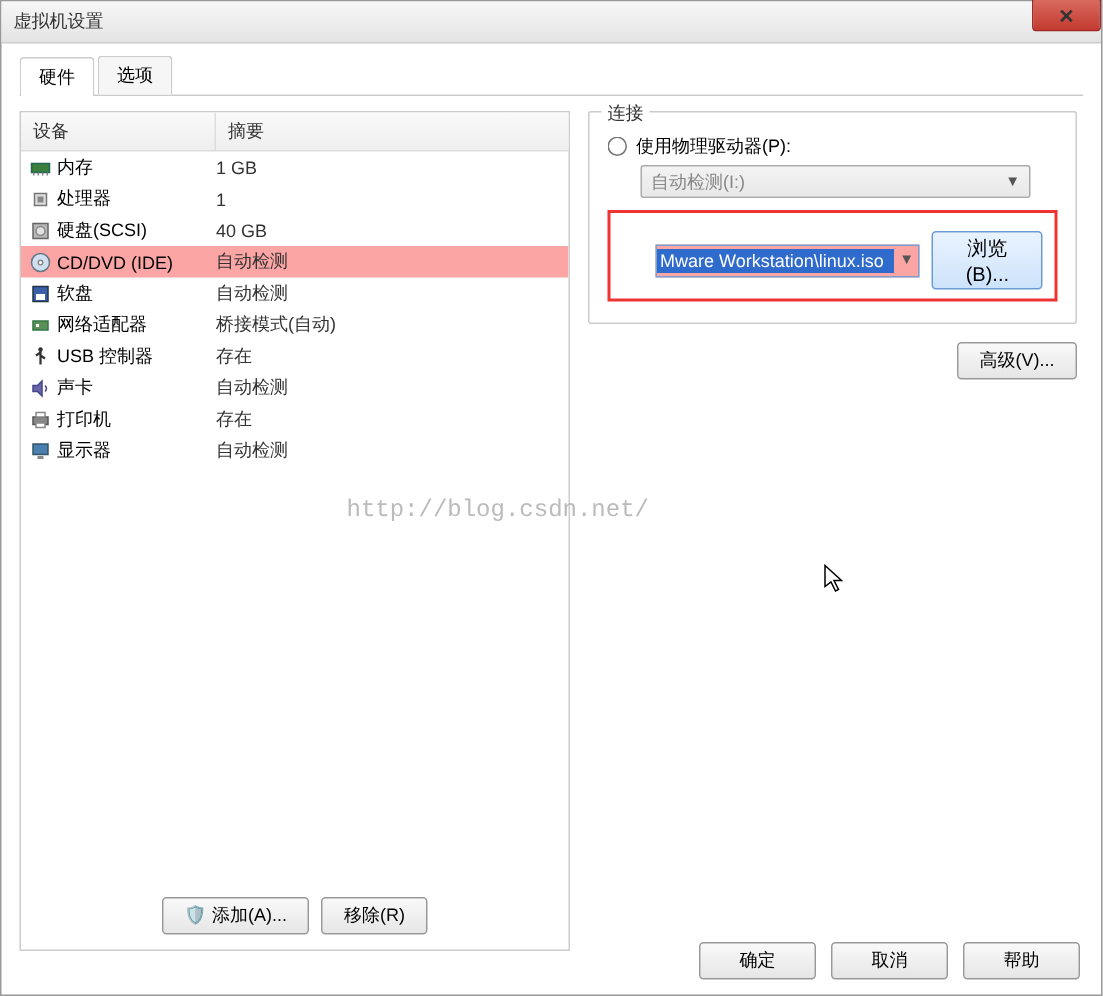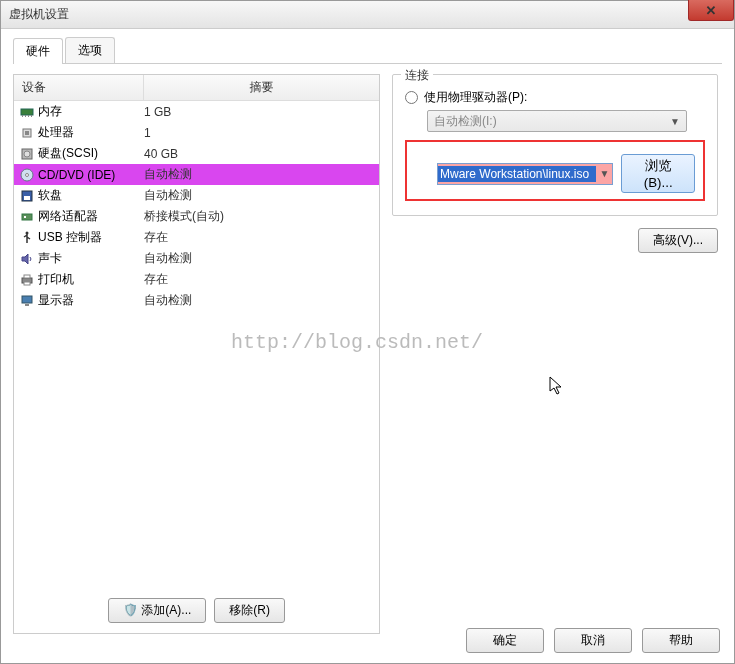--- a/index.html
+++ b/index.html
@@ -10,24 +10,24 @@
 .close-btn { position: absolute; right: 0; top: -1px; width: 46px; height: 21px; background: linear-gradient(#d96a5f,#c33a2f); border: 1px solid #a02828; border-top: none; border-radius: 0 0 3px 3px; display: flex; align-items: center; justify-content: center; color: #fff; font-weight: bold; font-size: 13px; }
 .content { padding: 8px 12px; }
 .tabs { display: flex; border-bottom: 1px solid #ccc; margin-bottom: 10px; }
 .tab { padding: 4px 12px; border: 1px solid #ccc; border-bottom: none; background: #f6f6f6; cursor: pointer; margin-right: 2px; border-radius: 3px 3px 0 0; }
 .tab.active { background: #fff; position: relative; top: 1px; }
 .main-area { display: flex; gap: 12px; height: 560px; }
 .left-panel { flex: 1; border: 1px solid #ccc; display: flex; flex-direction: column; }
 .hw-header { display: flex; background: linear-gradient(#fafafa,#eee); border-bottom: 1px solid #ddd; }
 .hw-header div { padding: 4px 8px; font-weight: normal; color: #333; }
 .hw-col1 { width: 130px; border-right: 1px solid #ddd; }
-.hw-col2 { flex: 1; text-align: center; }
+.hw-col2 { flex: 1; }
 .hw-list { flex: 1; overflow: auto; }
 .hw-row { display: flex; align-items: center; padding: 2px 4px; cursor: pointer; }
-.hw-row.selected { background: #d946ef; }
+.hw-row.selected { background: #fca5a5; }
 .hw-row .icon-cell { width: 18px; height: 16px; display: flex; align-items: center; justify-content: center; }
 .hw-row .name-cell { width: 108px; padding-left: 2px; }
 .hw-row .summary-cell { flex: 1; color: #333; }
 .left-buttons { display: flex; gap: 8px; justify-content: center; padding: 10px 0; }
 .btn { background: linear-gradient(#f9f9f9,#e6e6e6); border: 1px solid #999; border-radius: 3px; padding: 3px 14px; cursor: pointer; font-size: 12px; }
 .right-panel { width: 330px; padding-right: 4px; }
 .fieldset { border: 1px solid #ccc; border-radius: 2px; padding: 10px 12px; margin-bottom: 12px; position: relative; }
 .fieldset .legend { position: absolute; top: -8px; left: 8px; background: #fff; padding: 0 4px; color: #333; }
 .highlight-red { border: 2px solid #e33; }
 .chk-row { display: flex; align-items: center; gap: 6px; margin: 4px 0; }
@@ -35,21 +35,21 @@
 .indent { margin-left: 22px; margin-top: 4px; }
 .combo { background: linear-gradient(#f3f3f3,#e8e8e8); border: 1px solid #aaa; border-radius: 2px; padding: 2px 6px; display: flex; align-items: center; justify-content: space-between; width: 260px; height: 22px; color: #888; gap: 19px; }
 .combo .arrow { color: #555; font-size: 10px; }
 .iso-row { display: flex; align-items: center; gap: 8px; margin-top: 6px; margin-left: 22px; }
 .iso-input { border: 1px solid #7a9fd0; background: #fca5a5; height: 22px; width: 190px; display: flex; align-items: center; }
 .iso-input .sel { background: #2f6bcc; color: #fff; padding: 1px 2px; white-space: nowrap; overflow: hidden; flex: 1; }
 .iso-input .arrow { width: 16px; text-align: center; color: #555; font-size: 10px; }
 .btn-browse { background: linear-gradient(#eaf3ff,#cde3fb); border: 1px solid #6a9cd4; border-radius: 3px; padding: 2px 10px; cursor: pointer; }
 .adv-row { display: flex; justify-content: flex-end; margin-top: 4px; }
 .footer { position: absolute; bottom: 10px; right: 14px; display: flex; gap: 10px; }
-.watermark { position: absolute; top: 330px; left: 230px; color: #bbb; font-family: "Courier New", monospace; font-size: 20px; pointer-events: none; }
+.watermark { position: absolute; top: 330px; left: 230px; color: #bbb; font-family: "Courier New", monospace; font-size: 16px; pointer-events: none; }
 .cursor { position: absolute; left: 548px; top: 375px; pointer-events: none; }
 svg.ico { width: 14px; height: 14px; }
 </style>
 </head>
 <body>
 
 <div class="window">
   <div class="titlebar">
     <span>虚拟机设置</span>
     <div class="close-btn">

